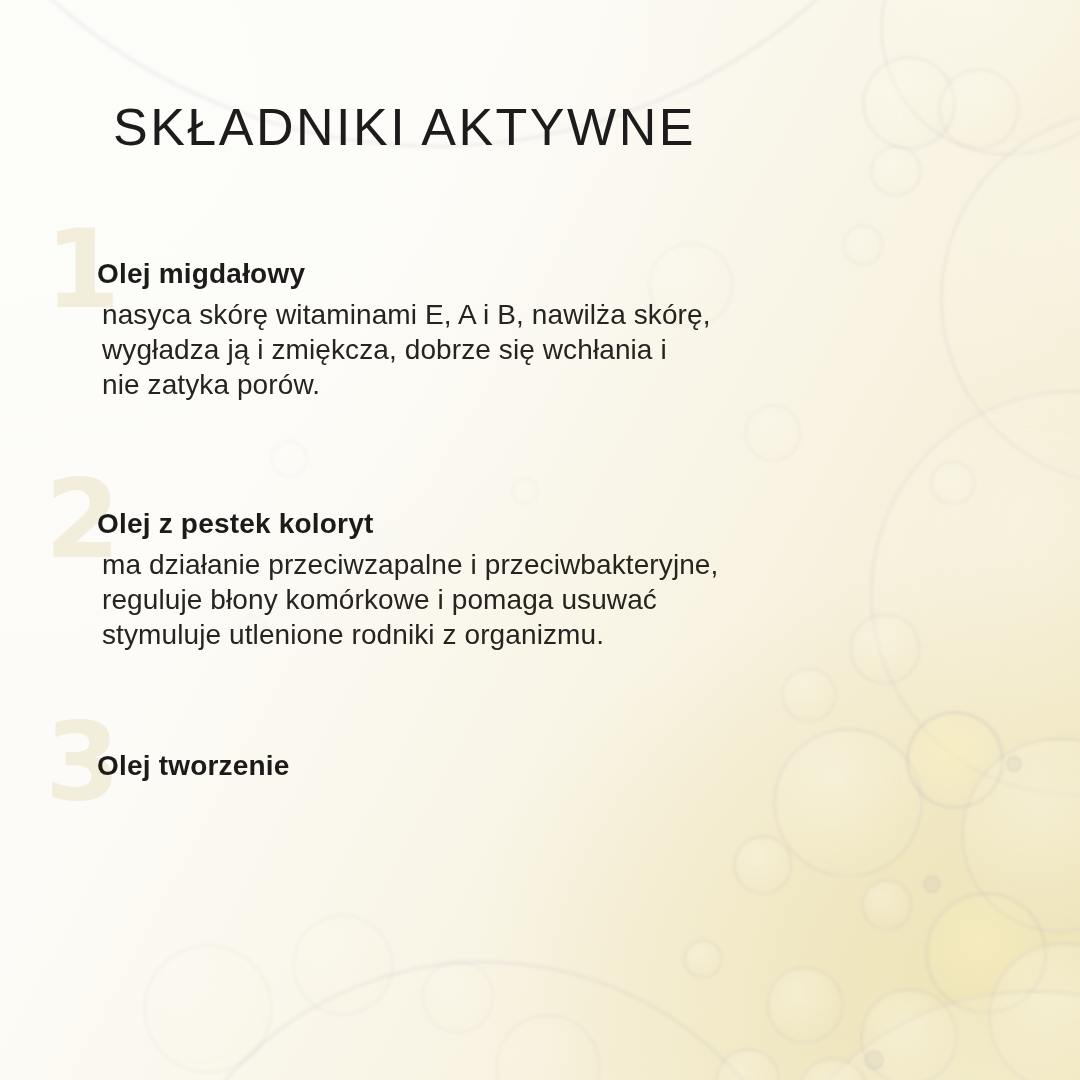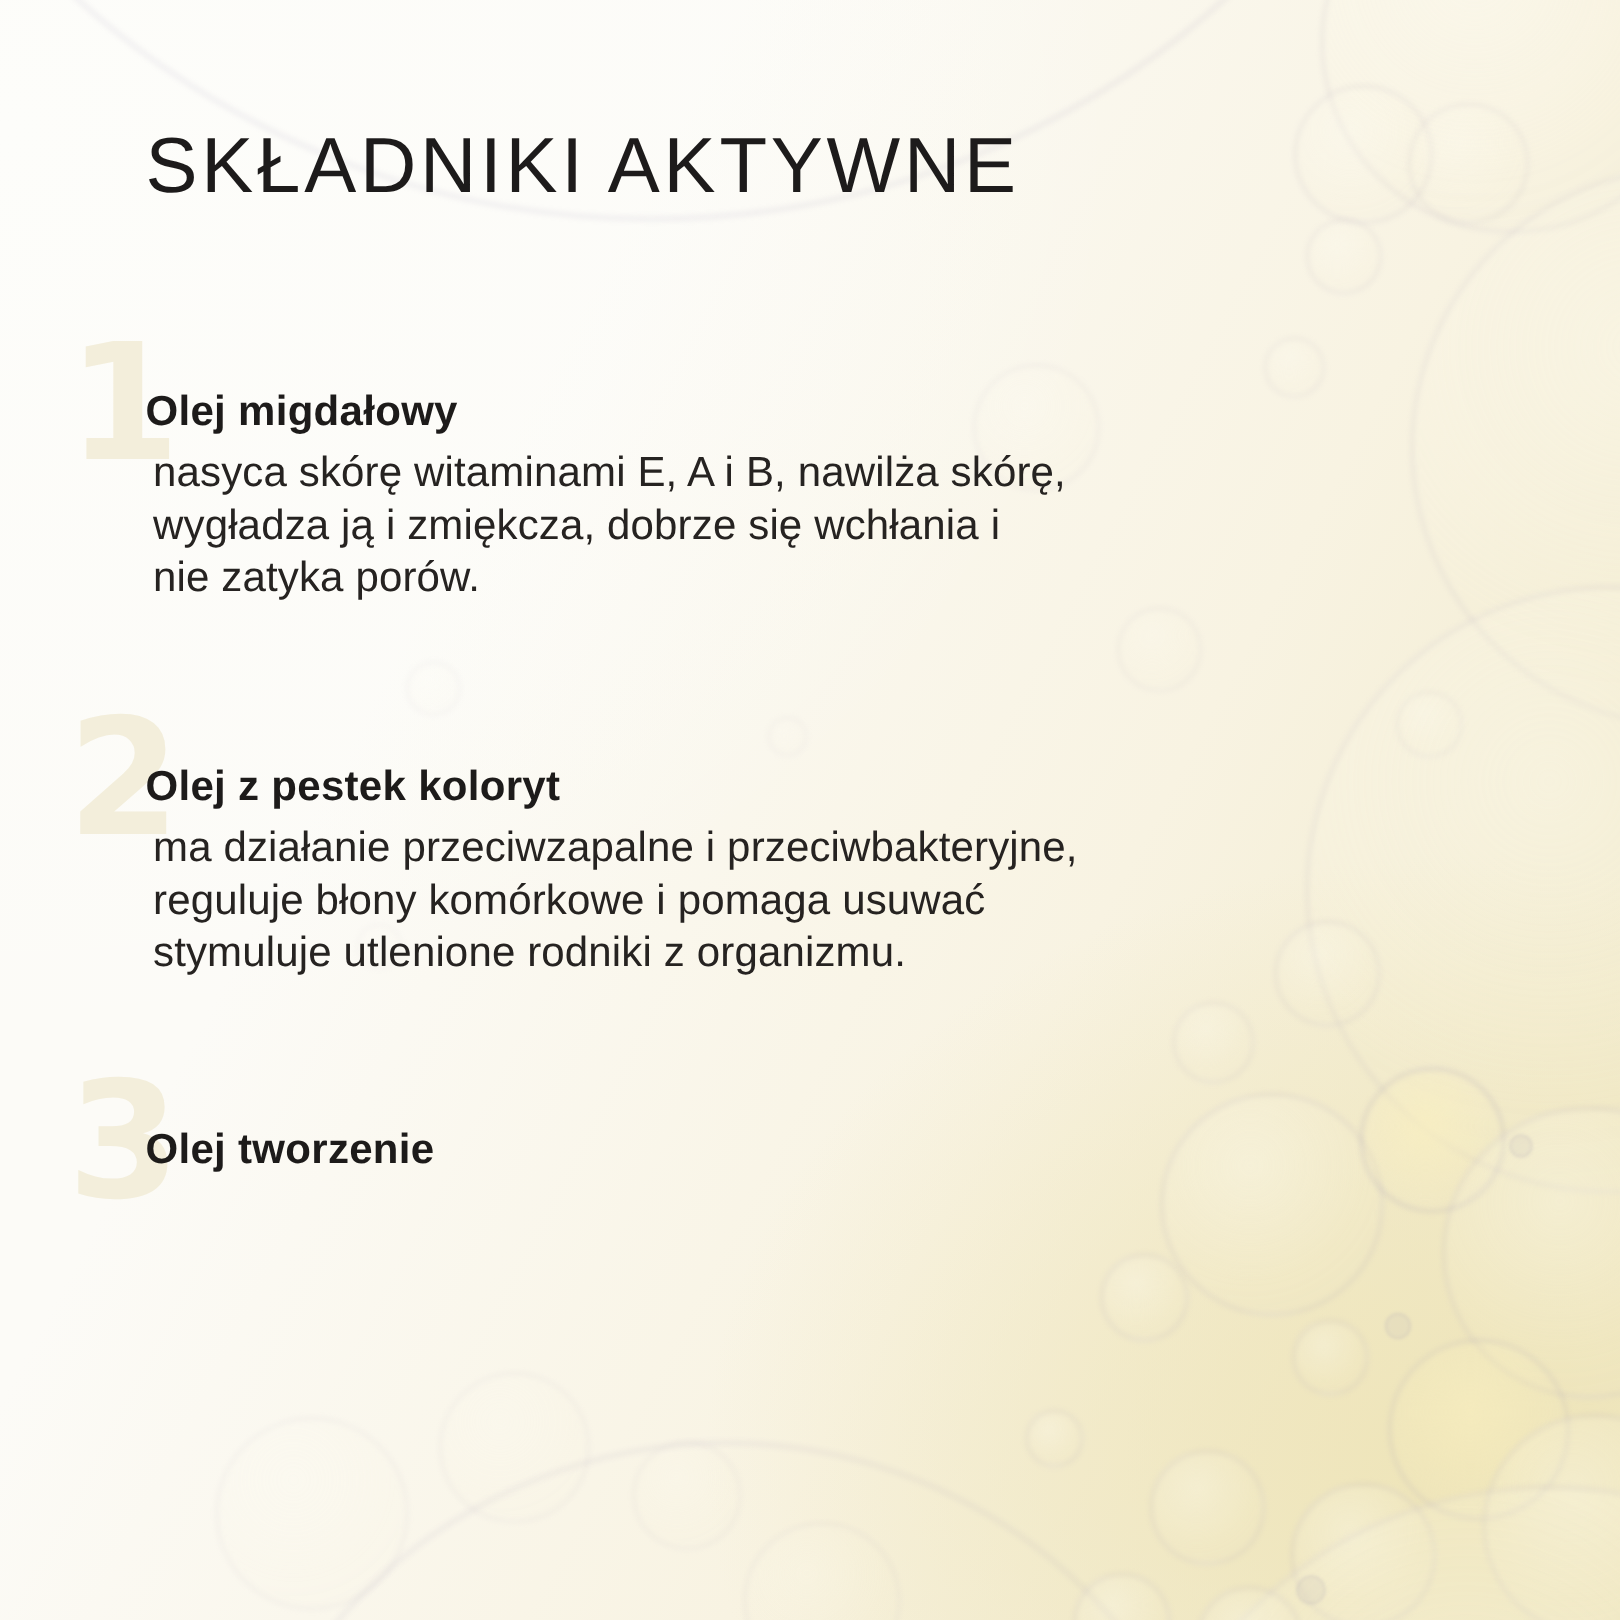--- a/index.html
+++ b/index.html
@@ -20,21 +20,21 @@
     background:radial-gradient(circle at 40% 32%, rgba(255,254,245,0.55) 0%, rgba(248,241,214,0.18) 60%, rgba(210,202,188,0.12) 100%);
     filter:blur(1.8px);
   }
   .ring{background:none;border-width:4px;}
   .glow{
     border-color:rgba(158,150,180,0.25);
     background:radial-gradient(circle at 45% 40%, rgba(250,240,192,0.95) 0%, rgba(250,240,192,0) 75%);
   }
   .dot{border-width:2px;background:rgba(205,198,188,0.45);filter:blur(1px);}
   .title{
-    position:absolute;left:97px;top:80px;margin:0;
+    position:absolute;left:97px;top:80px;margin:16px;
     font-size:52px;font-weight:300;letter-spacing:2.5px;
     color:#1d1b1b;line-height:1.2;white-space:nowrap;
   }
   .sec{position:absolute;left:97px;width:900px;}
   .sec-1{top:256px;}
   .sec-2{top:506px;}
   .sec-3{top:748px;}
   .num{
     position:absolute;left:-52px;top:-40px;z-index:0;
     font-family:"DejaVu Sans",sans-serif;

